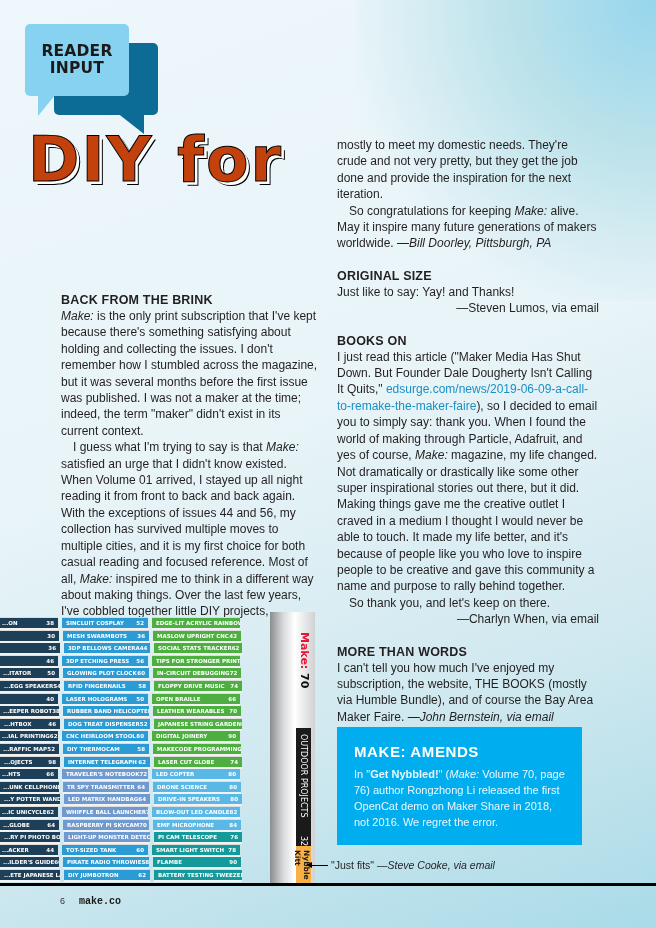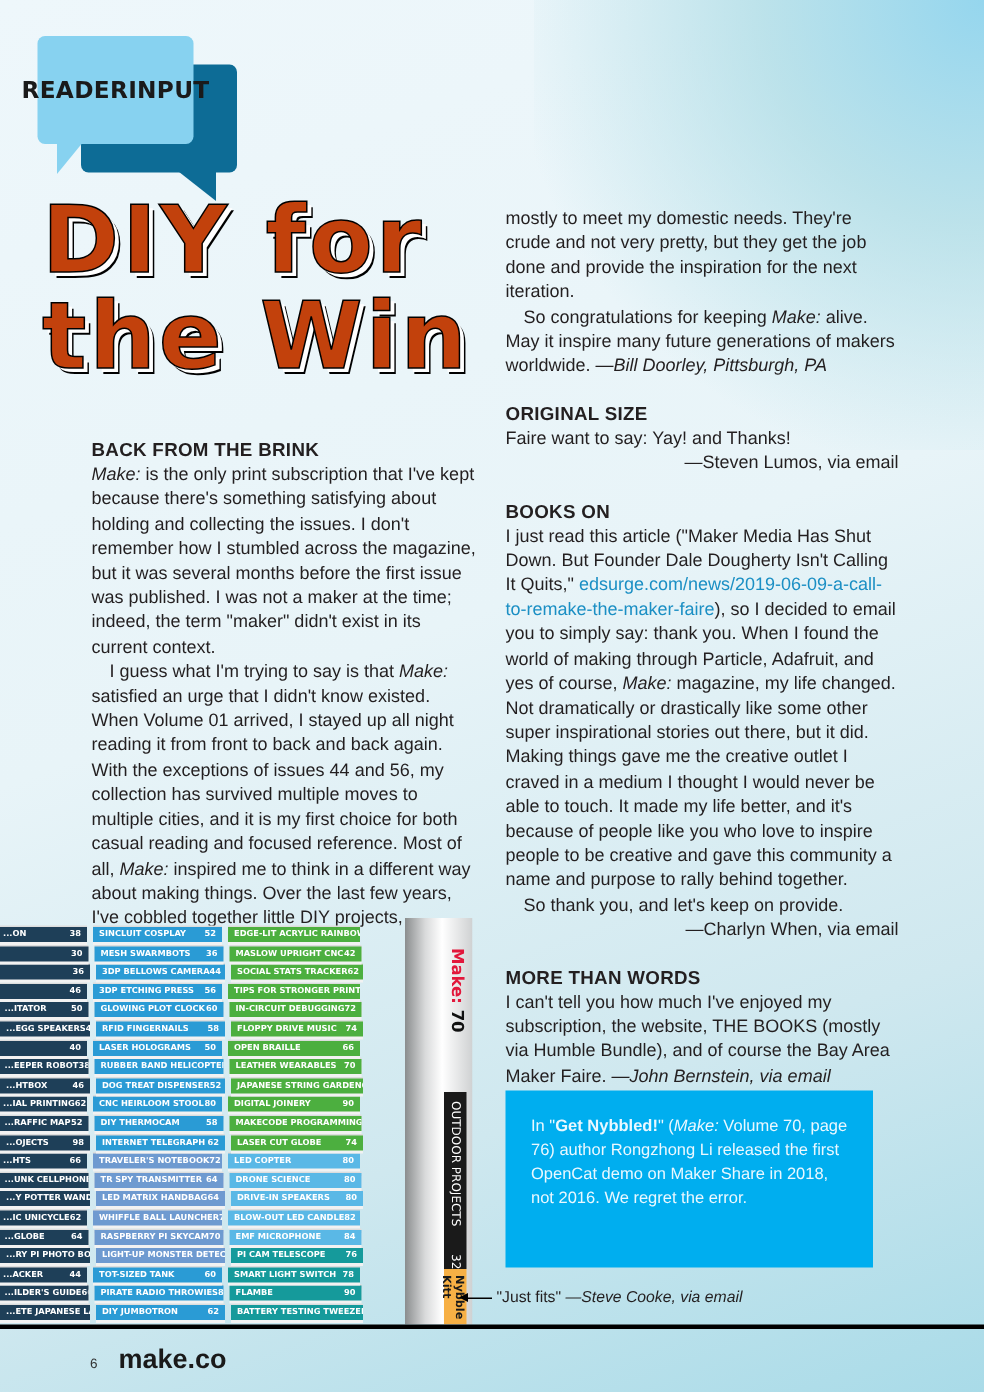--- a/index.html
+++ b/index.html
@@ -20,21 +20,21 @@
       position: absolute; left: 54px; top: 43px; width: 104px; height: 72px;
       background: #0d6c96; border-radius: 5px;
     }
     .bubble-back-tail {
       position: absolute; left: 116px; top: 112px; width: 0; height: 0;
       border-left: 28px solid transparent; border-top: 22px solid #0d6c96;
     }
     .bubble-front {
       position: absolute; left: 25px; top: 24px; width: 104px; height: 72px;
       background: #87d2f0; border-radius: 5px;
-      display: flex; align-items: center; justify-content: center;
+      display: flex; flex-direction: column; align-items: center; justify-content: center;
     }
     .bubble-front-tail {
       position: absolute; left: 38px; top: 94px; width: 0; height: 0;
       border-right: 0 solid transparent; border-left: 0;
       border-top: 22px solid #87d2f0; border-right: 18px solid transparent;
     }
     .bubble-label {
       font-family: "DejaVu Sans", sans-serif; font-weight: bold;
       font-size: 15.5px; line-height: 17px; color: #1a1a1a; text-align: center;
       letter-spacing: 0.2px;
@@ -131,67 +131,67 @@
       font-family: "DejaVu Sans", sans-serif; font-size: 7.5px; font-weight: bold; padding-top: 4px;
     }
     .divider { position: absolute; left: 0; top: 883px; width: 656px; height: 3px; background: #000; }
 
     
     .footer {
       position: absolute; left: 60px; top: 896px;
       font-family: "Liberation Sans", sans-serif; display: flex; align-items: baseline; gap: 14px;
     }
     .page-num { font-size: 9px; color: #333; }
-    .site { font-size: 18px; font-weight: bold; color: #1a1a1a; }
+    .site { font-size: 10px; font-weight: bold; color: #1a1a1a; font-family: Liberation Mono, monospace; }
   </style>
 </head>
 <body>
 
 <div class="bg-glow"></div>
 
 <div class="bubble-back"></div>
 <div class="bubble-back-tail"></div>
 <div class="bubble-front-tail"></div>
 <div class="bubble-front">
   <span class="bubble-label">READER</span>
   <span class="bubble-label">INPUT</span>
 </div>
 
 <h1 class="title">
   <span class="line">DIY for</span>
-  <span class="line">the Win</span>
 </h1>
 
 <div class="col col-left">
   <h2 class="head">BACK FROM THE BRINK</h2>
   <p class="para"><i>Make:</i><span> is the only print subscription that I've kept because there's something satisfying about holding and collecting the issues. I don't remember how I stumbled across the magazine, but it was several months before the first issue was published. I was not a maker at the time; indeed, the term "maker" didn't exist in its current context.</span></p>
   <p class="para indent"><span>I guess what I'm trying to say is that </span><i>Make:</i><span> satisfied an urge that I didn't know existed. When Volume 01 arrived, I stayed up all night reading it from front to back and back again. With the exceptions of issues 44 and 56, my collection has survived multiple moves to multiple cities, and it is my first choice for both casual reading and focused reference. Most of all, </span><i>Make:</i><span> inspired me to think in a different way about making things. Over the last few years, I've cobbled together little DIY projects,</span></p>
 </div>
 
 <div class="col col-right">
   <p class="para">mostly to meet my domestic needs. They're crude and not very pretty, but they get the job done and provide the inspiration for the next iteration.</p>
   <p class="para indent"><span>So congratulations for keeping </span><i>Make:</i><span> alive. May it inspire many future generations of makers worldwide. </span><i>—Bill Doorley, Pittsburgh, PA</i></p>
   <div class="gap"></div>
 
   <h2 class="head">ORIGINAL SIZE</h2>
-  <p class="para">Faire want to say: Yay! and Thanks!</p>
+  <p class="para">Just like to say: Yay! and Thanks!</p>
   <p class="para sig">—Steven Lumos, via email</p>
   <div class="gap"></div>
 
   <h2 class="head">BOOKS ON</h2>
   <p class="para"><span>I just read this article  ("Maker Media Has Shut Down. But Founder Dale Dougherty Isn't Calling It Quits," </span><a class="link">edsurge.com/news/2019-06-09-a-call-to-remake-the-maker-faire</a><span>), so I decided to email you to simply say: thank you. When I found the world of making through Particle, Adafruit, and yes of course, </span><i>Make:</i><span> magazine, my life changed. Not dramatically or drastically like some other super inspirational stories out there, but it did. Making things gave me the creative outlet I craved in a medium I thought I would never be able to touch. It made my life better, and it's because of people like you who love to inspire people to be creative and gave this community a name and purpose to rally behind together.</span></p>
-  <p class="para indent">So thank you, and let's keep on provide.</p>
+  <p class="para indent">So thank you, and let's keep on there.</p>
   <p class="para sig">—Charlyn When, via email</p>
   <div class="gap"></div>
 
   <h2 class="head">MORE THAN WORDS</h2>
   <p class="para"><span>I can't tell you how much I've enjoyed my subscription, the website, THE BOOKS (mostly via Humble Bundle), and of course the Bay Area Maker Faire.  </span><i>—John Bernstein, via email</i></p>
 </div>
 
 <div class="amends">
+  <div class="amends-title">MAKE: AMENDS</div>
   <div class="amends-text"><span>In "</span><b>Get Nybbled!</b><span>" (</span><i>Make:</i><span> Volume 70, page 76) author Rongzhong Li released the first OpenCat demo on Maker Share in 2018, not 2016. We regret the error.</span></div>
 </div>
 
 <div class="photo" id="photo">
     <div class="spine-row" style="top: 258px; left: 0px;">
       <div class="spine-seg s1">
         <span>...ETE JAPANESE LANTERN</span>
       </div>
       <div class="spine-seg s2">
         <span>DIY JUMBOTRON</span>

